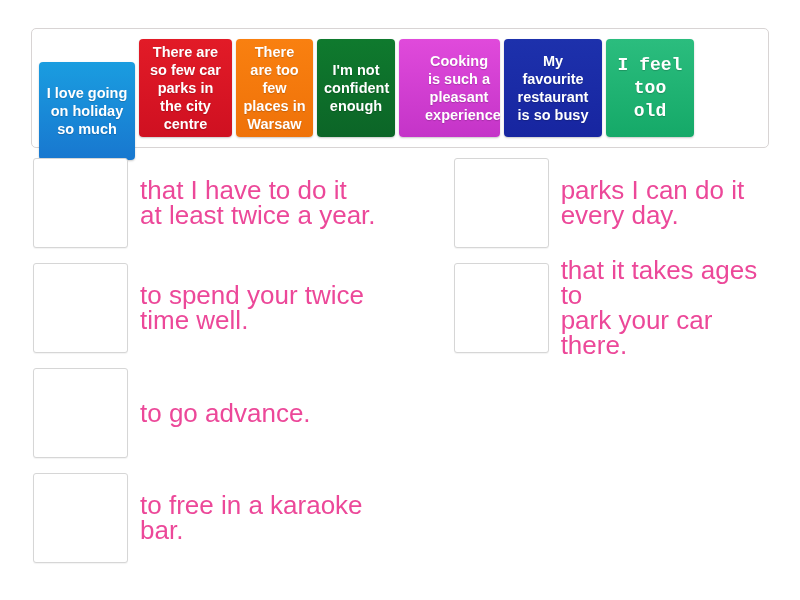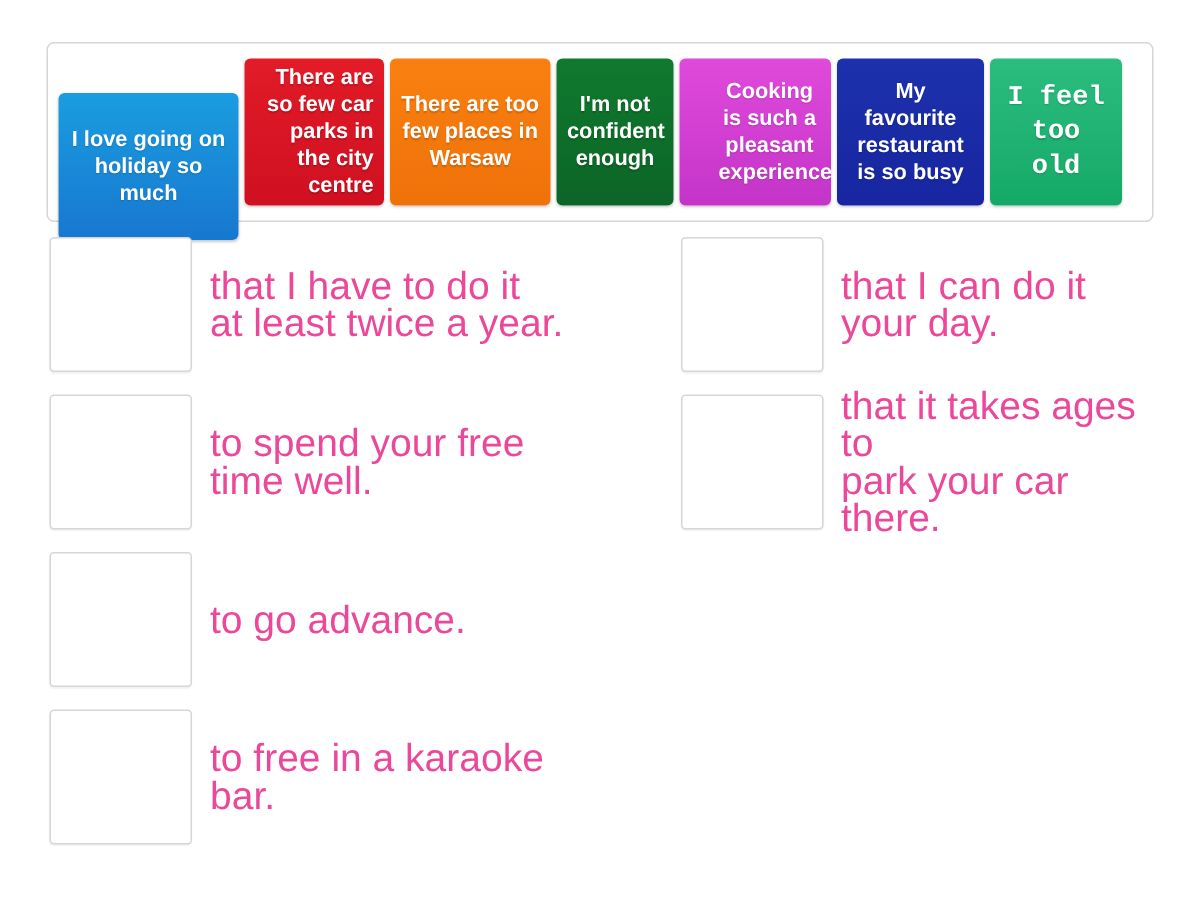--- a/index.html
+++ b/index.html
@@ -49,23 +49,23 @@
     align-items: center;
     justify-content: center;
     padding: 4px 7px;
     cursor: move;
     user-select: none;
     text-shadow: 0 1px 1px rgba(0,0,0,0.18);
     box-shadow: 0 1px 2px rgba(0,0,0,0.22);
   }
   .tile span { display: block; width: 100%; }
 
-  .tile.t0 { width: 120px; background: linear-gradient(#1a9de0, #1877cf); margin-top: 46px; }
-  .tile.t1 { width: 93px;  background: linear-gradient(#e21b27, #cf1021); text-align: right; }
-  .tile.t2 { width: 107px;  background: linear-gradient(#f98010, #ef7209); }
+  .tile.t0 { width: 96px; background: linear-gradient(#1a9de0, #1877cf); margin-top: 46px; }
+  .tile.t1 { width: 93px;  background: linear-gradient(#e21b27, #cf1021); }
+  .tile.t2 { width: 77px;  background: linear-gradient(#f98010, #ef7209); }
   .tile.t3 { width: 78px;  background: linear-gradient(#0f7a2e, #0c6527); }
   .tile.t4 { width: 101px; background: linear-gradient(#e04adb, #c434c8); padding-left: 26px; }
   .tile.t5 { width: 98px;  background: linear-gradient(#1d31ac, #1725a0); }
   .tile.t6 { width: 88px;  background: linear-gradient(#2bbd7e, #15a968); font-size: 18px; line-height: 23px; font-family: Liberation Mono, monospace; }
 
   
   .answers {
     position: absolute;
     left: 33px;
     top: 158px;
@@ -157,40 +157,40 @@
   <div class="col left">
 
     <div class="answer-row">
       <div class="drop-box"></div>
       <div class="answer-text">that I have to do it
 at least twice a year.</div>
     </div>
 
     <div class="answer-row">
       <div class="drop-box"></div>
-      <div class="answer-text">to spend your free time well.</div>
+      <div class="answer-text">to spend your twice time well.</div>
     </div>
 
     <div class="answer-row">
       <div class="drop-box"></div>
       <div class="answer-text">to go advance.</div>
     </div>
 
     <div class="answer-row">
       <div class="drop-box"></div>
       <div class="answer-text">to free in a karaoke bar.</div>
     </div>
 
   </div>
 
   <div class="col right">
 
     <div class="answer-row">
       <div class="drop-box"></div>
-      <div class="answer-text">that I can do it your day.</div>
+      <div class="answer-text">parks I can do it every day.</div>
     </div>
 
 
     <div class="answer-row">
       <div class="drop-box"></div>
       <div class="answer-text">that it takes ages to
 park your car there.</div>
     </div>
 
   </div>

